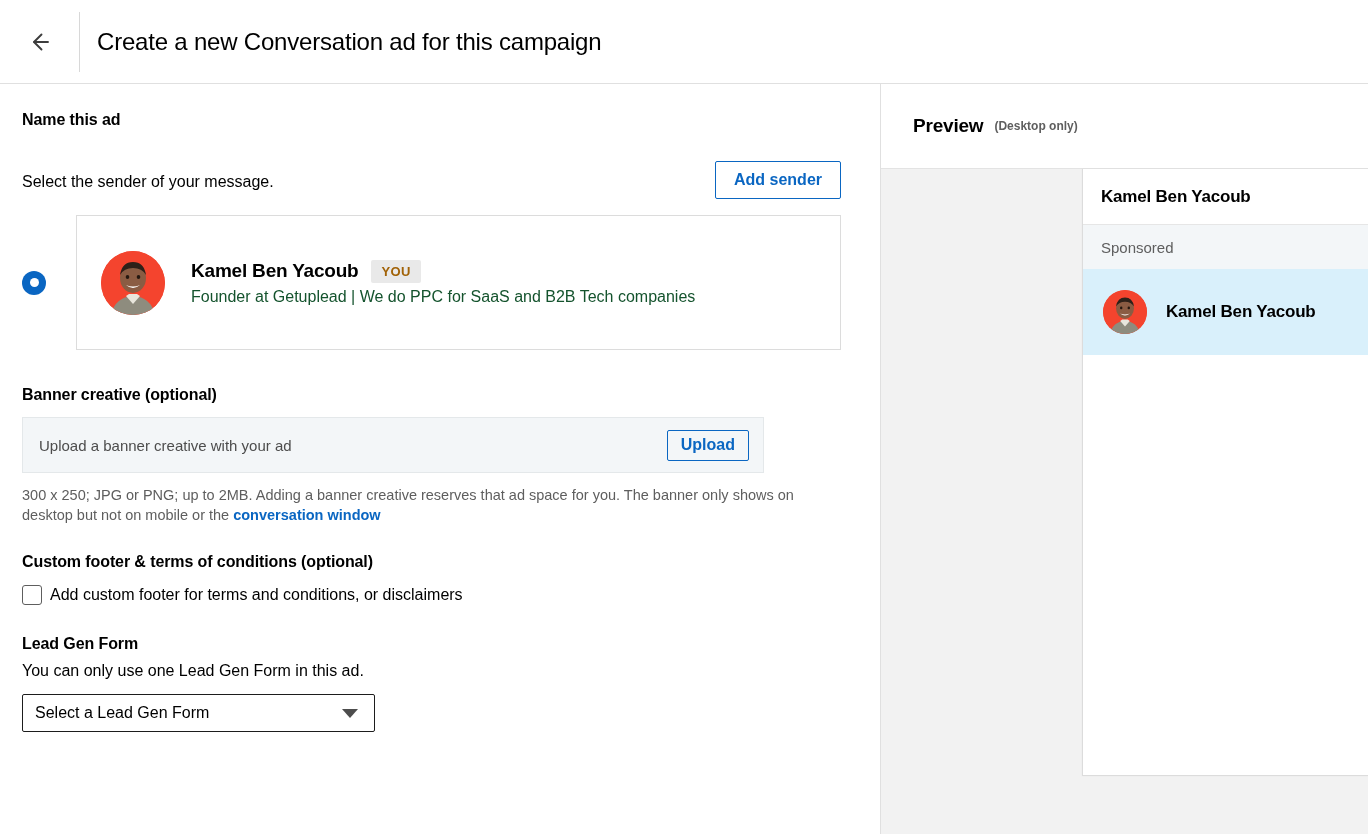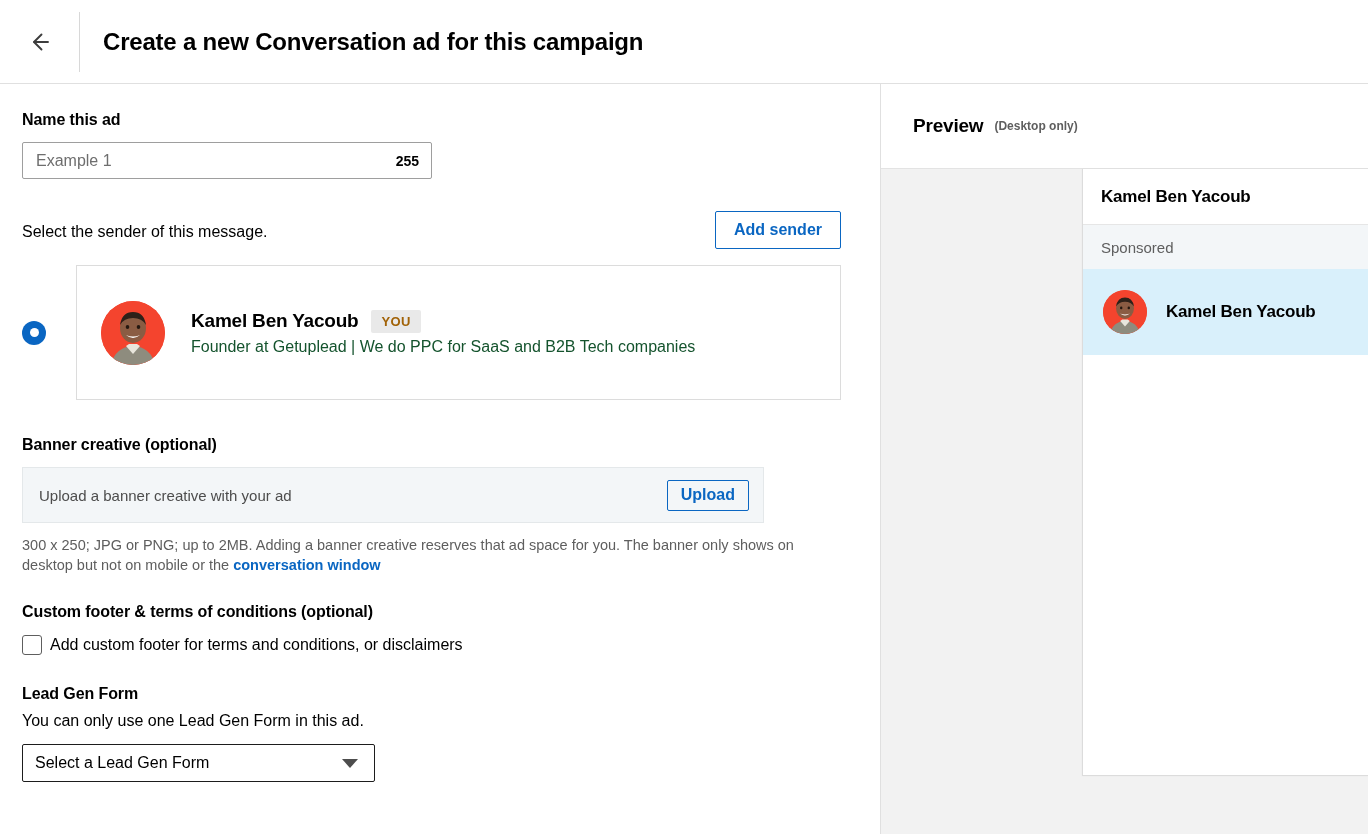--- a/index.html
+++ b/index.html
@@ -37,23 +37,23 @@
   }
   .back-btn svg { display: block; }
   .header-divider {
     width: 1px;
     height: 60px;
     background: #d8d8d8;
     margin: 0 0 0 13px;
   }
   .header-title {
     font-size: 24px;
-    font-weight: bold;
+    font-weight: normal;
     letter-spacing: -0.2px;
-    margin-left: 23px;
+    margin-left: 17px;
     color: #000000;
     white-space: nowrap;
   }
 
   
   .body-split {
     display: flex;
     height: 750px;
     width: 1368px;
   }
@@ -390,29 +390,25 @@
   <div class="header-divider"></div>
   <div class="header-title">Create a new Conversation ad for this campaign</div>
 </div>
 
 <div class="body-split">
 
   <div class="form-pane">
 
     <div>
       <div class="field-label">Name this ad</div>
-      <div class="name-input-wrap">
-        <input class="name-input" type="text" placeholder="Example 1" style="">
-        <span class="char-counter">255</span>
-      </div>
     </div>
 
     <div class="section-sender">
       <div class="sender-row">
-        <div class="sender-help">Select the sender of this message.</div>
+        <div class="sender-help">Select the sender of your message.</div>
         <button class="btn-outline">Add sender</button>
       </div>
 
       <div class="sender-option-row">
         <div class="radio-outer">
           <div class="radio-inner"></div>
         </div>
         <div class="sender-card">
           <div class="avatar" style="width:64px;height:64px;">
             <svg width="64" height="64" viewBox="0 0 64 64">

